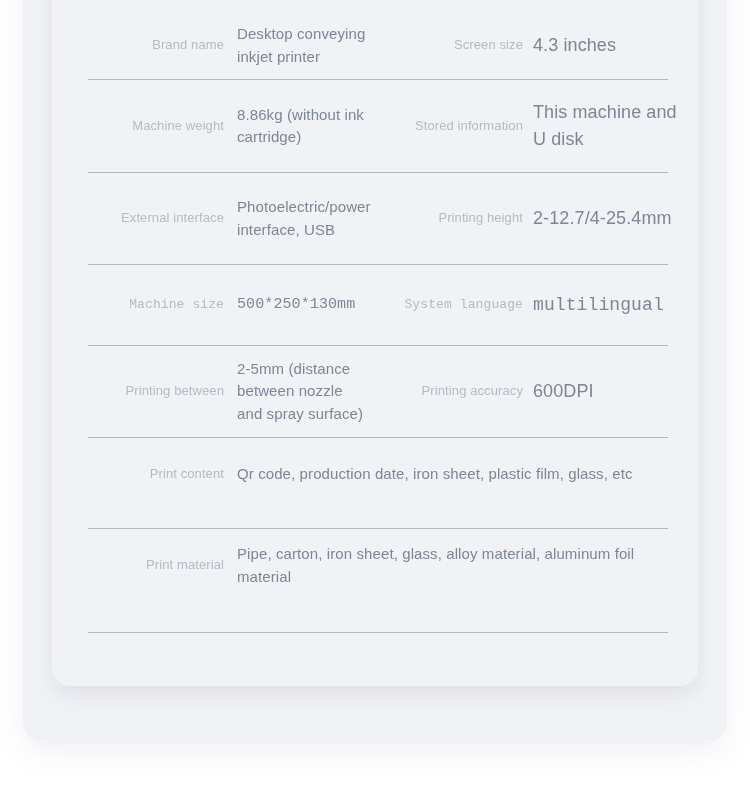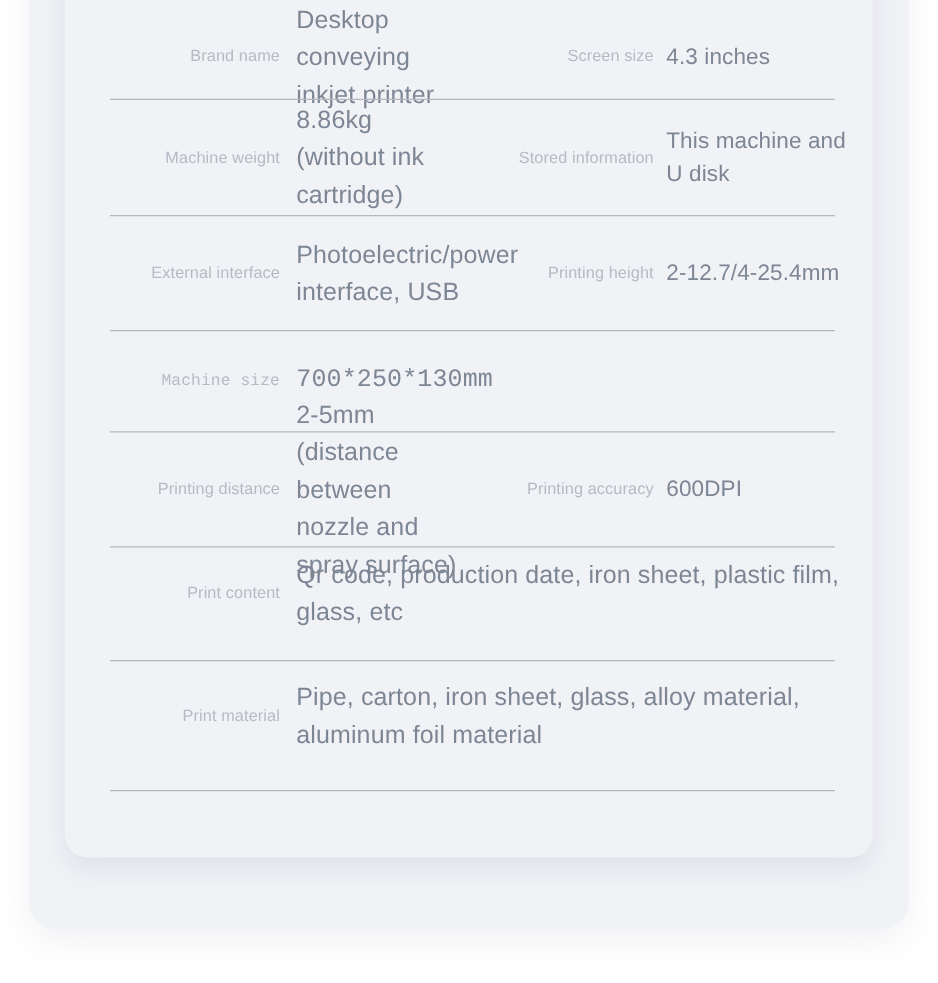--- a/index.html
+++ b/index.html
@@ -98,21 +98,21 @@
     color: #b7b9c4;
     font-size: 13px;
     line-height: 1.45;
     letter-spacing: 0.1px;
     text-align: right;
     white-space: nowrap;
     flex: 0 0 auto;
   }
   .cell-value {
     color: #7d8694;
-    font-size: 20px;
+    font-size: 15px;
     line-height: 1.5;
     letter-spacing: 0.1px;
     flex: 1 1 auto;
   }
 
   
   .cell.left .cell-label { width: 136px; padding-left: 36px; }
   .cell.left .cell-value { padding-left: 13px; padding-right: 6px; }
 
   
@@ -188,30 +188,34 @@
           <span class="cell-value">2-12.7/4-25.4mm</span>
         </div>
       </div>
       <div class="row-divider"></div>
     </div>
 
     <div class="spec-row" id="row-4">
       <div class="cells">
         <div class="cell half left">
           <span class="cell-label">Machine size</span>
-          <span class="cell-value">700*250*130mm</span>
+          <span class="cell-value">500*250*130mm</span>
+        </div>
+        <div class="cell half right">
+          <span class="cell-label">System language</span>
+          <span class="cell-value">multilingual</span>
         </div>
       </div>
       <div class="row-divider"></div>
     </div>
 
     <div class="spec-row" id="row-5">
       <div class="cells">
         <div class="cell half left">
-          <span class="cell-label">Printing distance</span>
+          <span class="cell-label">Printing between</span>
           <span class="cell-value">2-5mm (distance between nozzle and spray surface)</span>
         </div>
         <div class="cell half right">
           <span class="cell-label">Printing accuracy</span>
           <span class="cell-value">600DPI</span>
         </div>
       </div>
       <div class="row-divider"></div>
     </div>
 

